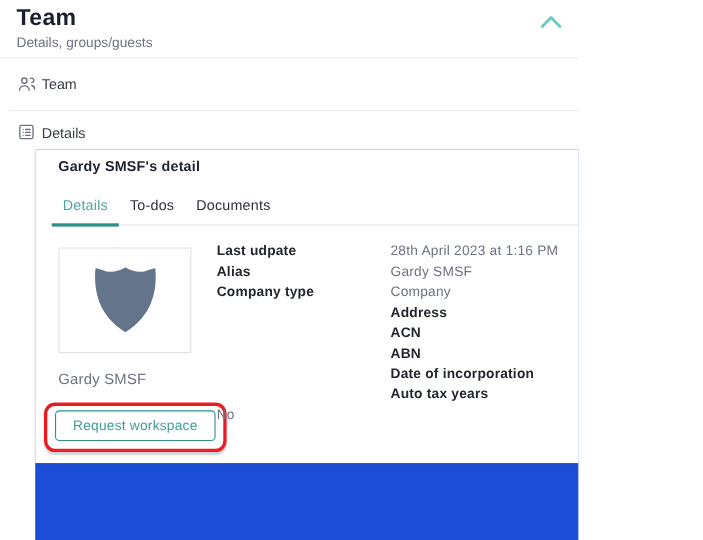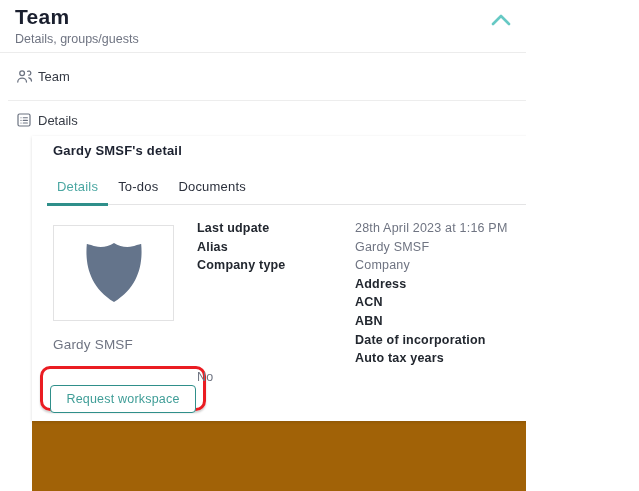--- a/index.html
+++ b/index.html
@@ -27,21 +27,21 @@
   .nav-row.team { top:52px; border-bottom:1px solid #ededed; }
   .nav-row.team { border-bottom:none; }
   .row-divider { position:absolute; left:8px; right:0; top:100px; height:1px; background:#ededed; }
   .nav-row.details { top:100px; height:40px; }
   .nav-icon { position:absolute; left:14px; width:20px; height:20px; display:flex; align-items:center; justify-content:center; }
   .nav-label { position:absolute; left:38px; font-size:13px; color:#363b45; }
 
   
   .panel {
     position:absolute; left:32px; top:136px; right:0; bottom:0;
-    background:#a16207;
+    background:#1d4ed8;
   }
   
   .card {
     position:absolute; left:0; top:0; width:598px; height:285px;
     background:#fff; box-shadow:0 1px 3px rgba(0,0,0,.14);
   }
   .card-title {
     position:absolute; left:21px; top:7px;
     font-size:13px; font-weight:600; color:#1d2230; letter-spacing:.2px;
   }
@@ -63,21 +63,21 @@
   }
   .avatar-caption {
     position:absolute; left:21px; top:201px; font-size:13.5px; color:#6f7482; letter-spacing:.2px;
   }
   .annotation-box {
     position:absolute; left:8px; top:230px; width:166px; height:45px;
     border:3px solid #ea1c22; border-radius:10px;
     box-shadow:0 2px 2px rgba(0,0,0,.18);
   }
   .request-btn {
-    position:absolute; left:7px; top:16px; width:146px; height:28px;
+    position:absolute; left:7px; top:4px; width:146px; height:28px;
     background:#fff; border:1px solid #2f8f8a; border-radius:4px;
     color:#3f9d97; font-size:12.5px; font-family:"Liberation Sans",sans-serif;
     display:flex; align-items:center; justify-content:center; cursor:pointer; letter-spacing:.2px;
   }
 
   
   .fields {
     position:absolute; left:165px; top:86px;
     display:grid; grid-template-columns:158px auto; row-gap:5.6px;
     font-size:12.5px; line-height:13px;

